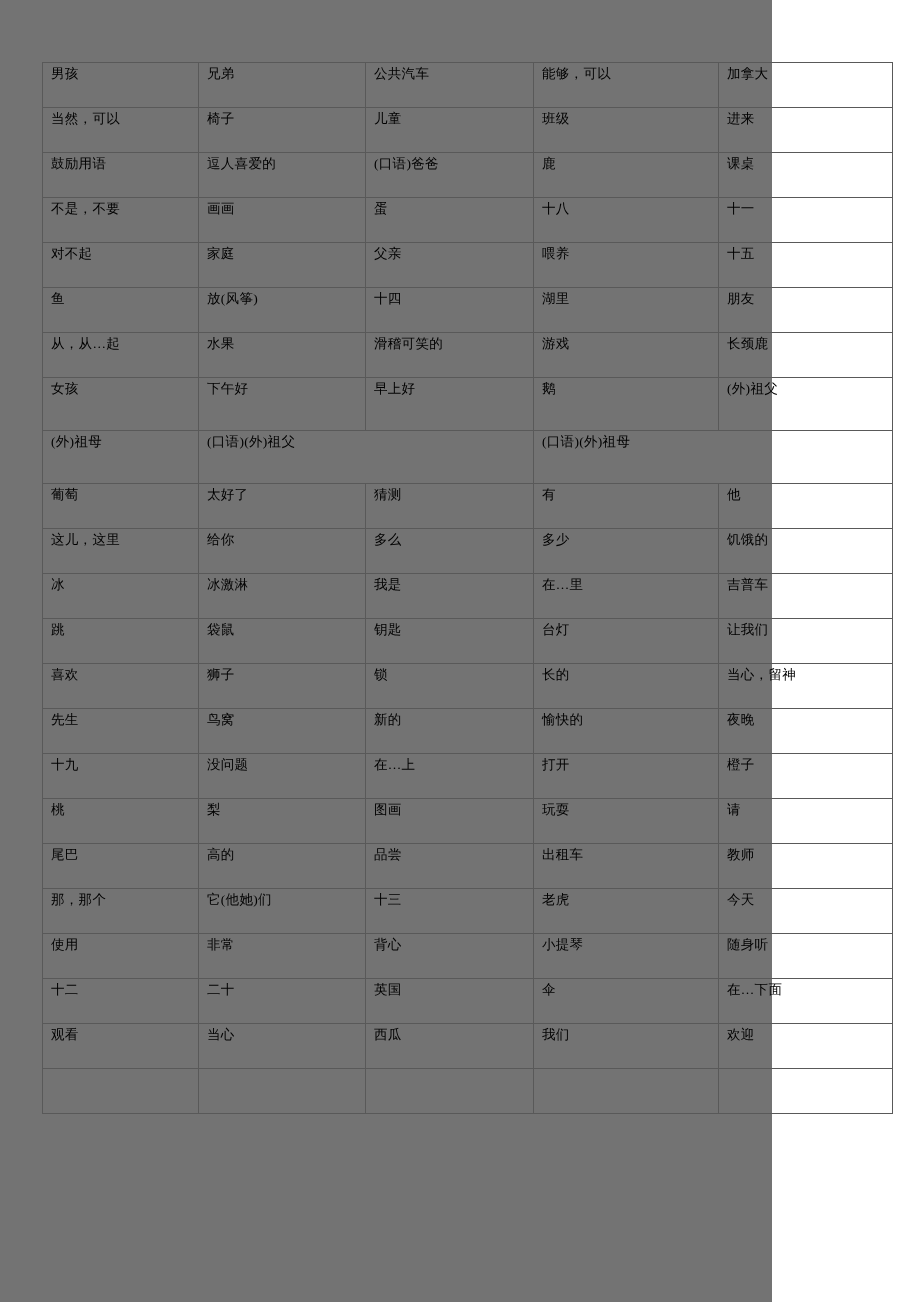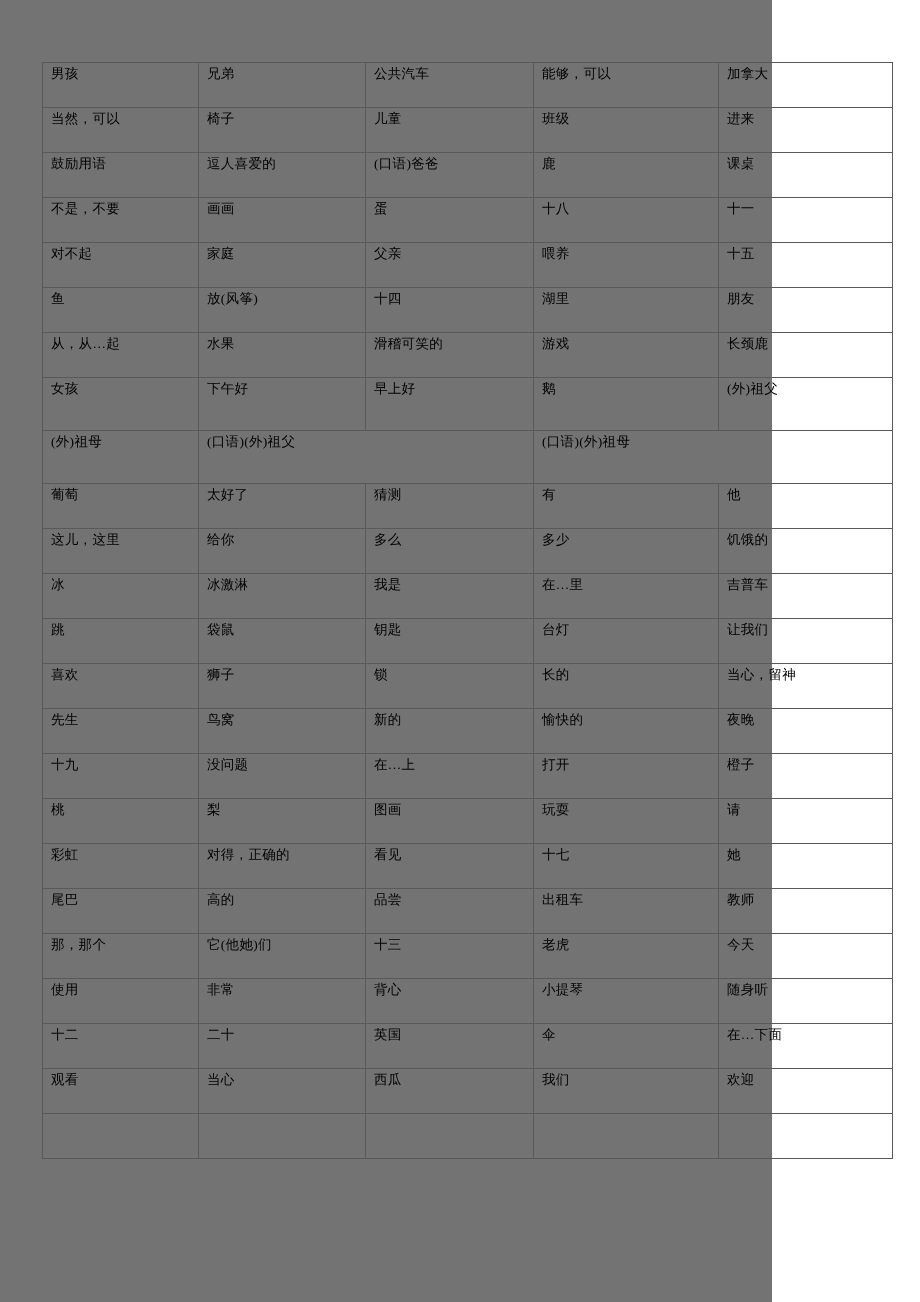--- a/index.html
+++ b/index.html
@@ -355,37 +355,20 @@
             </td>
           <td>
               <span class="cell-text">玩耍</span>
             </td>
           <td>
               <span class="cell-text">请</span>
             </td>
         </tr>
         <tr>
           <td>
-              <span class="cell-text">彩虹</span>
-            </td>
-          <td>
-              <span class="cell-text">对得，正确的</span>
-            </td>
-          <td>
-              <span class="cell-text">看见</span>
-            </td>
-          <td>
-              <span class="cell-text">十七</span>
-            </td>
-          <td>
-              <span class="cell-text">她</span>
-            </td>
-        </tr>
-        <tr>
-          <td>
               <span class="cell-text">尾巴</span>
             </td>
           <td>
               <span class="cell-text">高的</span>
             </td>
           <td>
               <span class="cell-text">品尝</span>
             </td>
           <td>
               <span class="cell-text">出租车</span>

